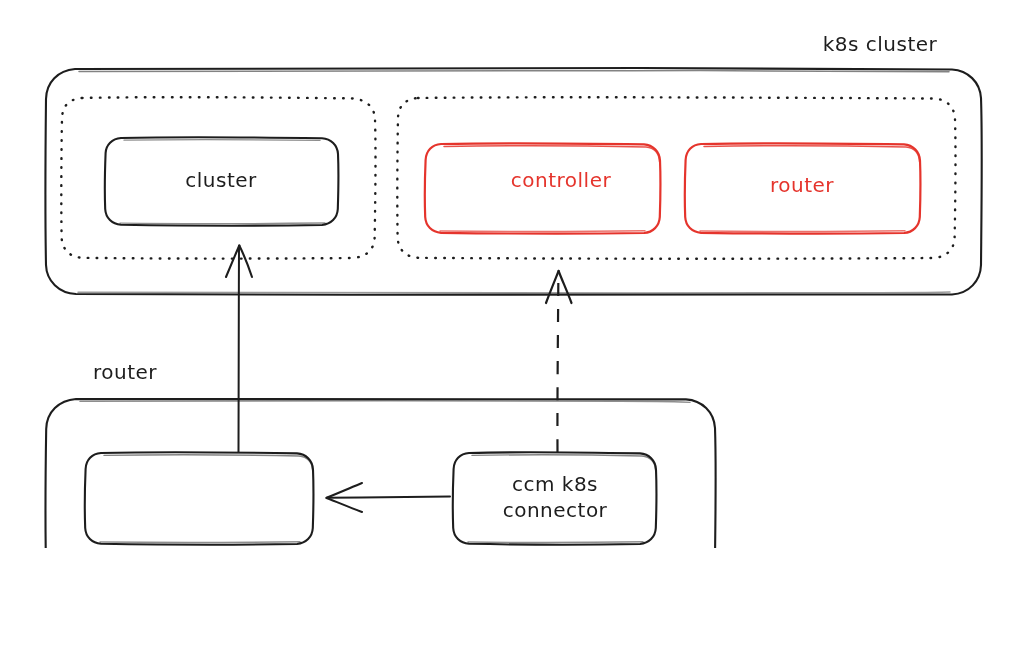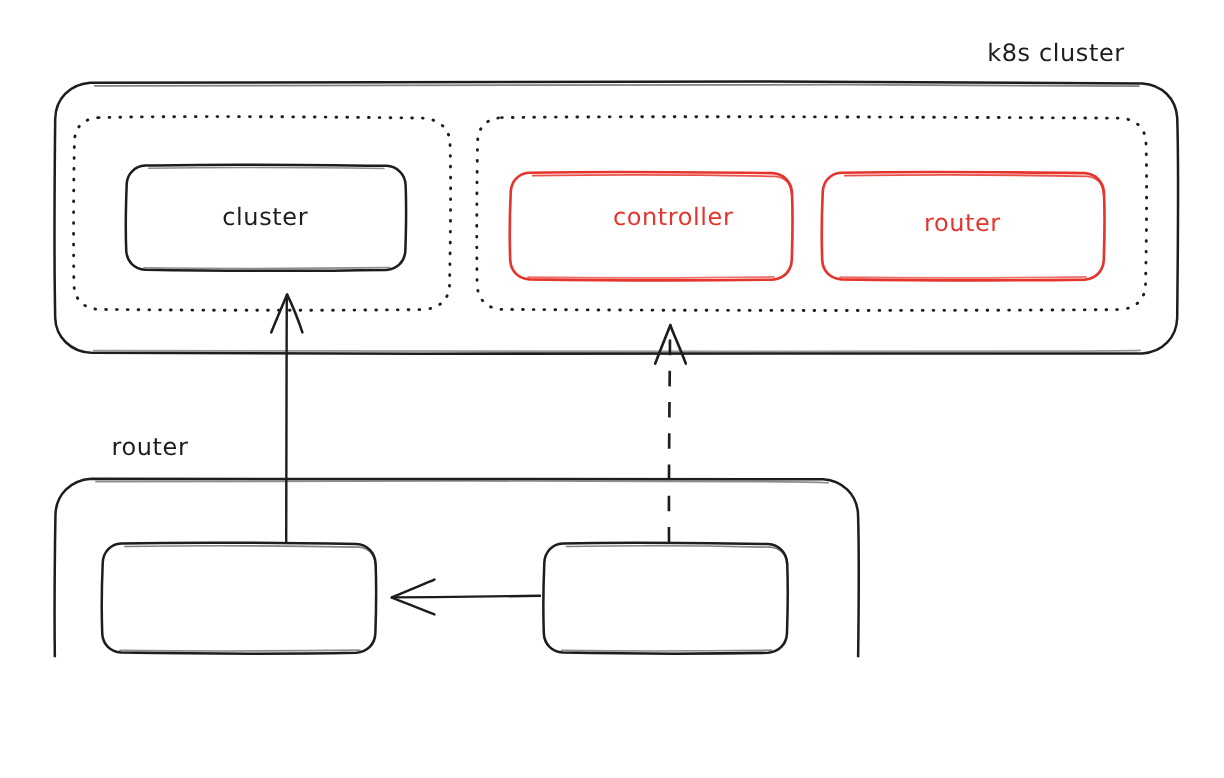--- a/index.html
+++ b/index.html
@@ -188,14 +188,16 @@
 
   <div class="lbl group-label" style="left:125px; top:373px;">router</div>
 
   <div class="lbl node-label" style="left:221px; top:181px;">cluster</div>
 
   <div class="lbl node-label red" style="left:530px; top:181px;margin-left:31px;">controller</div>
 
   <div class="lbl node-label red" style="left:802px; top:186px;">router</div>
 
 
+  <div class="lbl node-label two-line" style="left:555px; top:498px;">ccm k8s
+connector</div>
 
 </div>
 
 </body></html>

